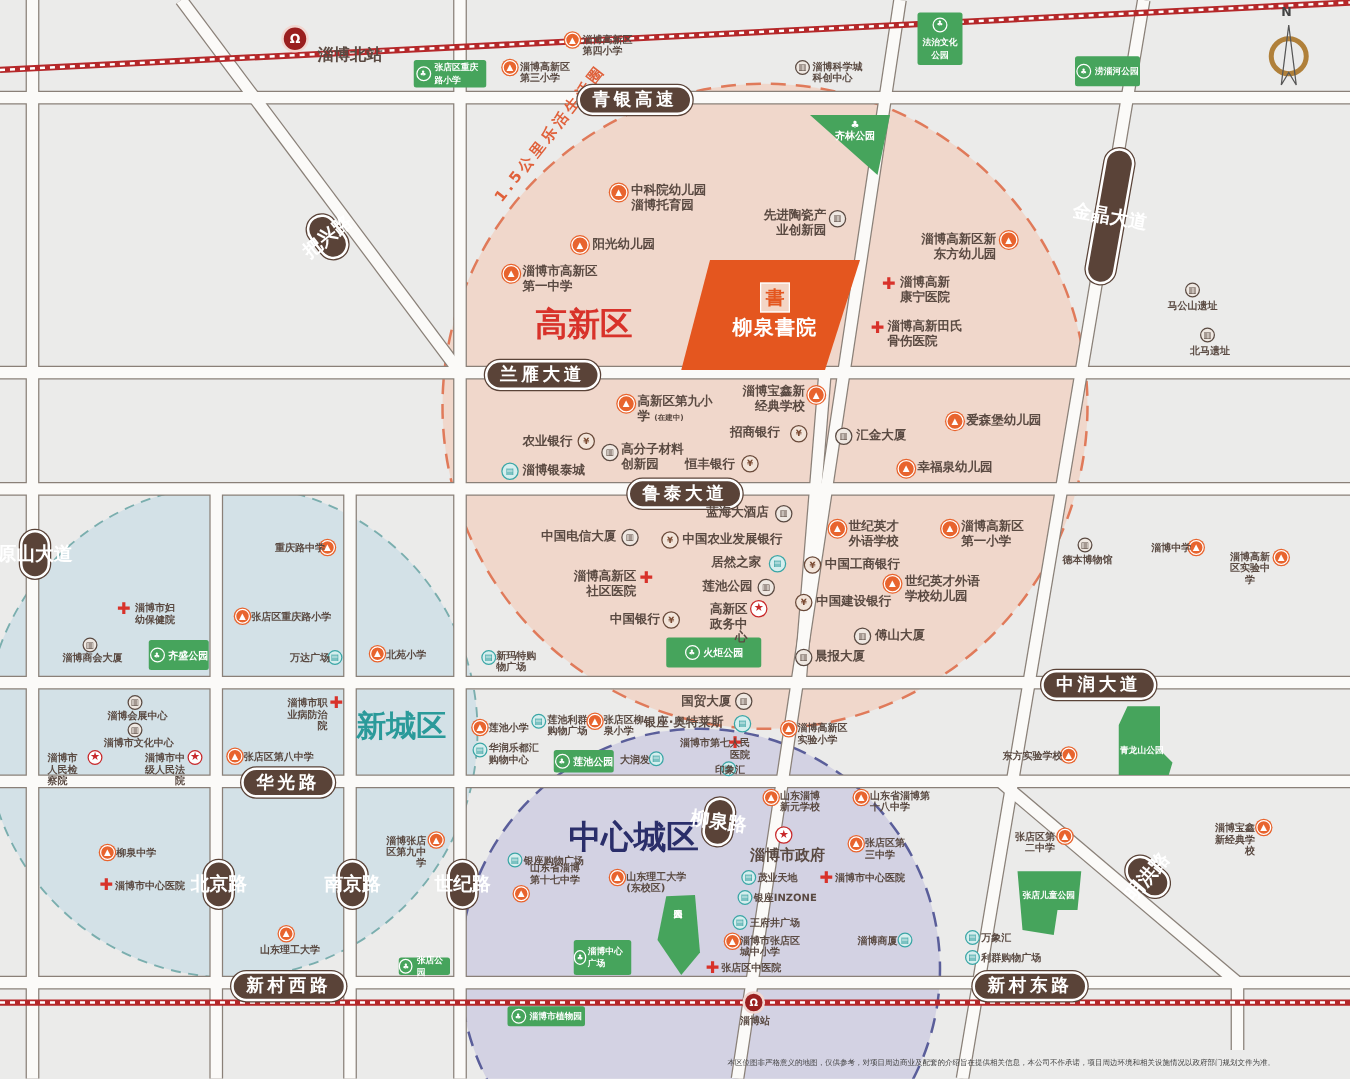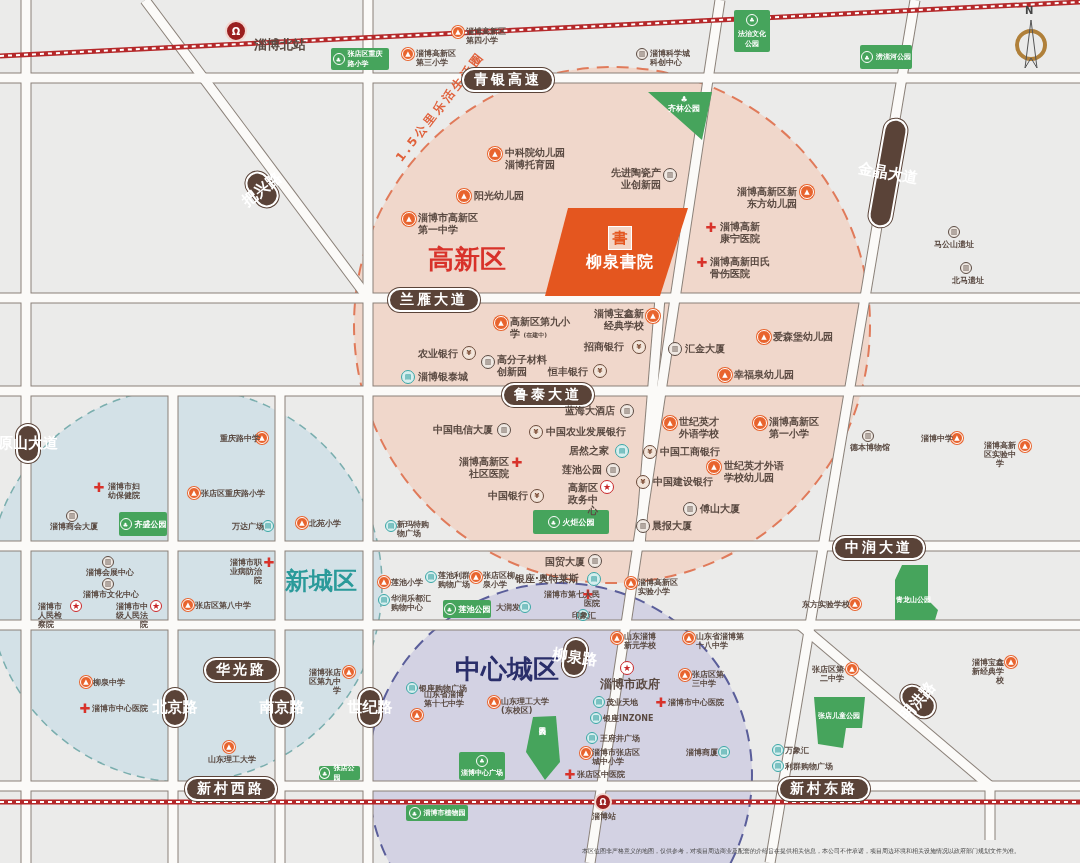--- a/index.html
+++ b/index.html
@@ -97,21 +97,21 @@
 
   <div class="district" style="left:428px;top:242px;font-size:26px;color:#d8322a;">高新区</div>
   <div class="district" style="left:285px;top:565px;font-size:24px;color:#2a9a9a;">新城区</div>
   <div class="district" style="left:455px;top:652px;font-size:26px;color:#2a2e6a;">中心城区</div>
   <div class="district" style="left:392px;top:155px;font-size:12px;color:#e0603a;transform:rotate(-52deg);transform-origin:left top;letter-spacing:3px;">1.5公里乐活生活圈</div>
 
   <div class="road h" style="left:462px;top:68px;">青银高速</div>
   <div class="road h" style="left:388px;top:288px;">兰雁大道</div>
   <div class="road h" style="left:502px;top:383px;">鲁泰大道</div>
   <div class="road h" style="left:833px;top:536px;">中润大道</div>
-  <div class="road h" style="left:204px;top:614px;margin-top:44px;">华光路</div>
+  <div class="road h" style="left:193px;top:614px;">华光路</div>
   <div class="road h" style="left:185px;top:777px;">新村西路</div>
   <div class="road h" style="left:778px;top:777px;">新村东路</div>
   <div class="road v" style="left:876px;top:118px;height:90px;transform:rotate(10deg);">金晶大道</div>
   <div class="road v" style="left:16px;top:424px;">原山大道</div>
   <div class="road v" style="left:163px;top:688px;">北京路</div>
   <div class="road v" style="left:270px;top:688px;">南京路</div>
   <div class="road v" style="left:358px;top:688px;">世纪路</div>
   <div class="road v" style="left:563px;top:638px;transform:rotate(8deg);">柳泉路</div>
   <div class="road v" style="left:250px;top:170px;transform:rotate(-38deg);">把兴路</div>
   <div class="road v" style="left:906px;top:682px;transform:rotate(-50deg);">明洪路</div>
@@ -143,21 +143,21 @@
       <span>齐盛公园</span>
     </div>
   <div class="park" style="left:443px;top:600px;width:48px;height:18px;font-size:8px;">
       <span class="pi">♣</span>
       <span>莲池公园</span>
     </div>
   <div class="park" style="left:319px;top:766px;width:41px;height:14px;font-size:7px;">
       <span class="pi">♣</span>
       <span>张店公园</span>
     </div>
-  <div class="park" style="left:459px;top:752px;width:46px;height:28px;font-size:7px;flex-direction:column;gap:1px;">
+  <div class="park" style="left:459px;top:752px;width:46px;height:28px;font-size:7px;flex-direction:row;gap:1px;">
       <span class="pi">♣</span>
       <span>淄博中心广场</span>
     </div>
   <div class="lbl" style="left:538px;top:722px;font-size:7px;color:#fff;writing-mode:vertical-rl;">人民公园</div>
   <div class="park" style="left:406px;top:805px;width:62px;height:16px;font-size:7px;">
       <span class="pi">♣</span>
       <span>淄博市植物园</span>
     </div>
   <div class="lbl" style="left:896px;top:596px;font-size:7px;color:#fff;">青龙山公园</div>
   <div class="lbl" style="left:818px;top:712px;font-size:7px;color:#fff;">张店儿童公园</div>

